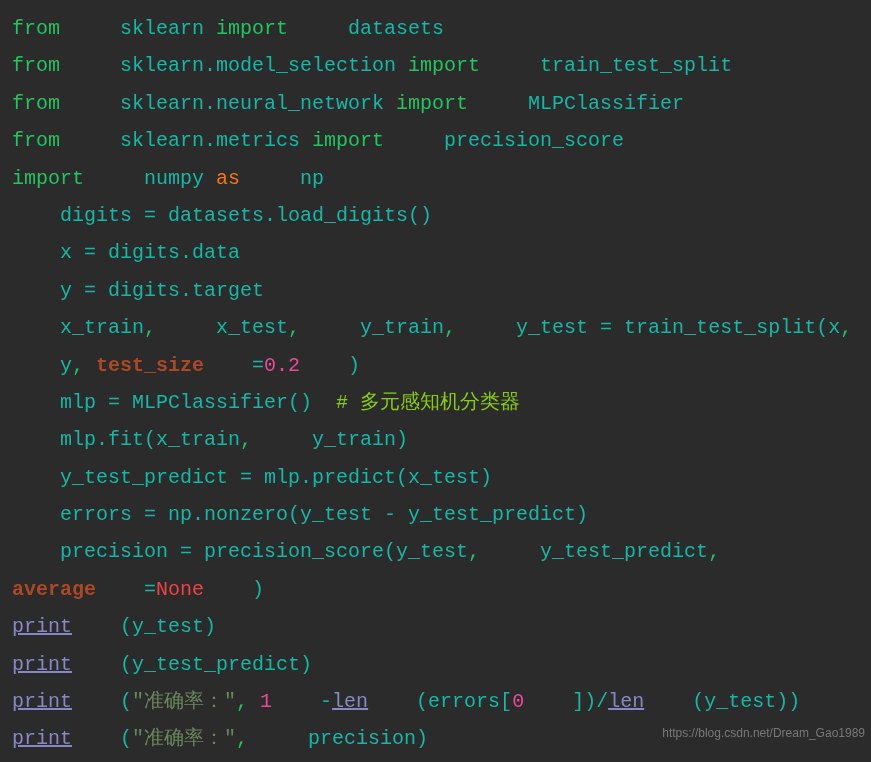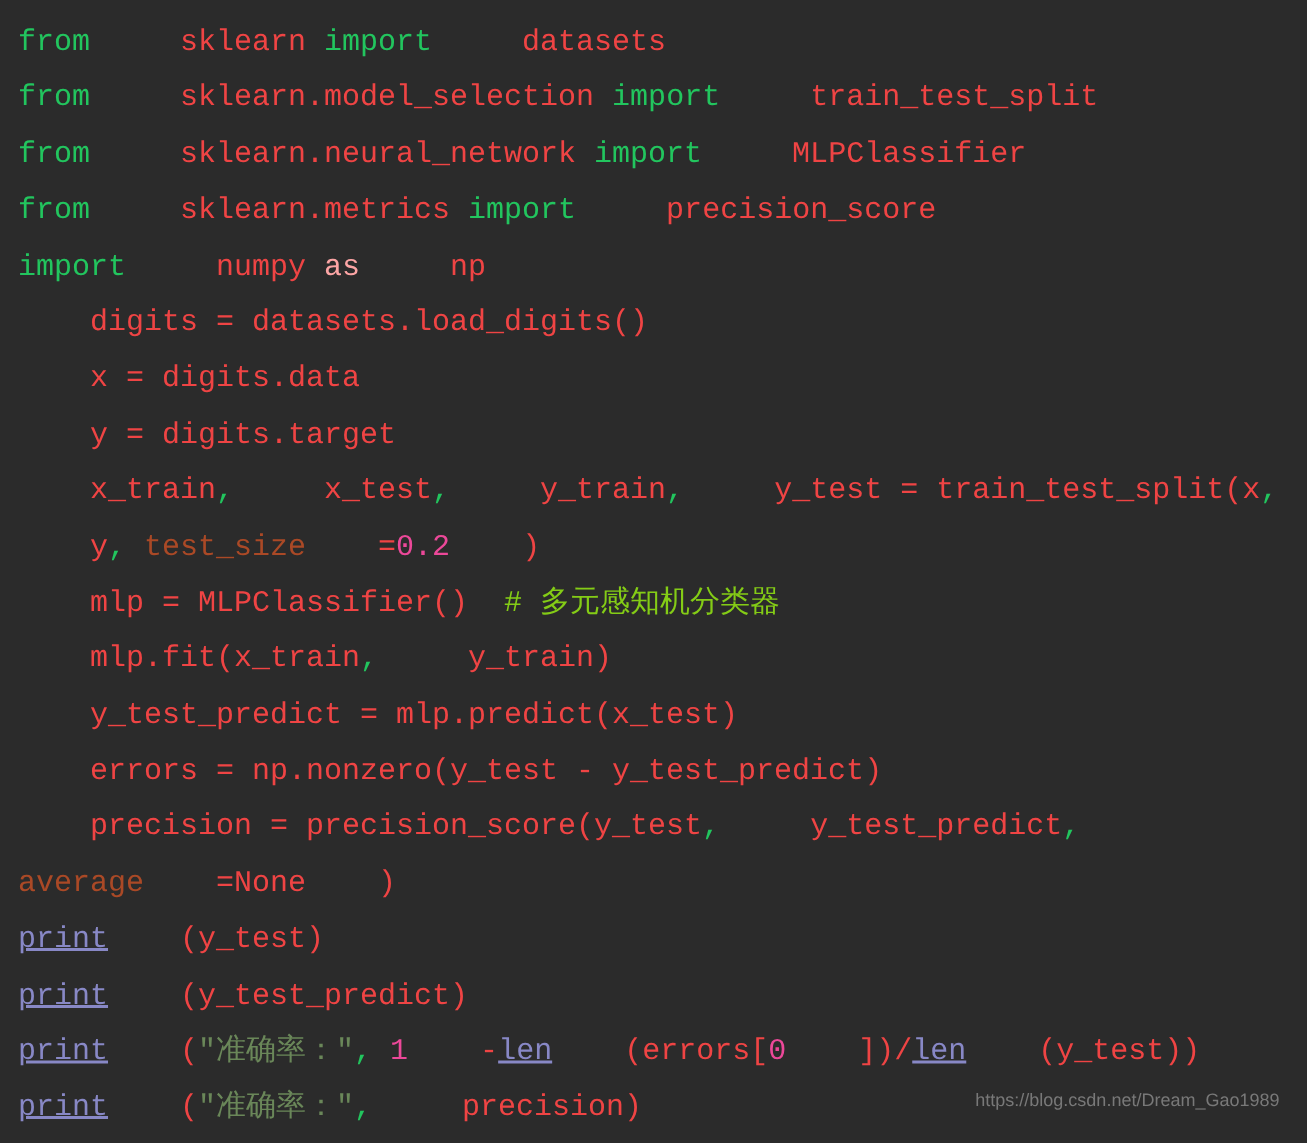--- a/index.html
+++ b/index.html
@@ -17,32 +17,32 @@
       width: 871px;
       height: 762px;
       position: relative;
       overflow: hidden;
     }
     .code-container {
       white-space: pre-wrap;
       word-wrap: break-word;
     }
     .kw-import { color: #22c55e; }
-    .kw-as { color: #fca5a5; }
+    .kw-as { color: #f97316; }
     .kw-none { color: #ef4444; }
-    .identifier { color: #ef4444; padding-left: 48px; }
-    .param { color: #aa4926; }
+    .identifier { color: #14b8a6; padding-left: 48px; }
+    .param { color: #aa4926; font-weight: bold; }
     .number { color: #ec4899; }
     .string { color: #6a8759; }
     .comment { color: #84cc16; }
     .builtin { color: #8888c6; text-decoration: underline; }
     .watermark {
       position: absolute;
       bottom: 18px;
-      right: 18px;
+      right: 6px;
       color: #999;
       font-size: 12px;
       font-family: Arial, sans-serif;
       opacity: 0.7;
       margin-left: 24px;
     }
   </style>
 </head>
 <body>
 

